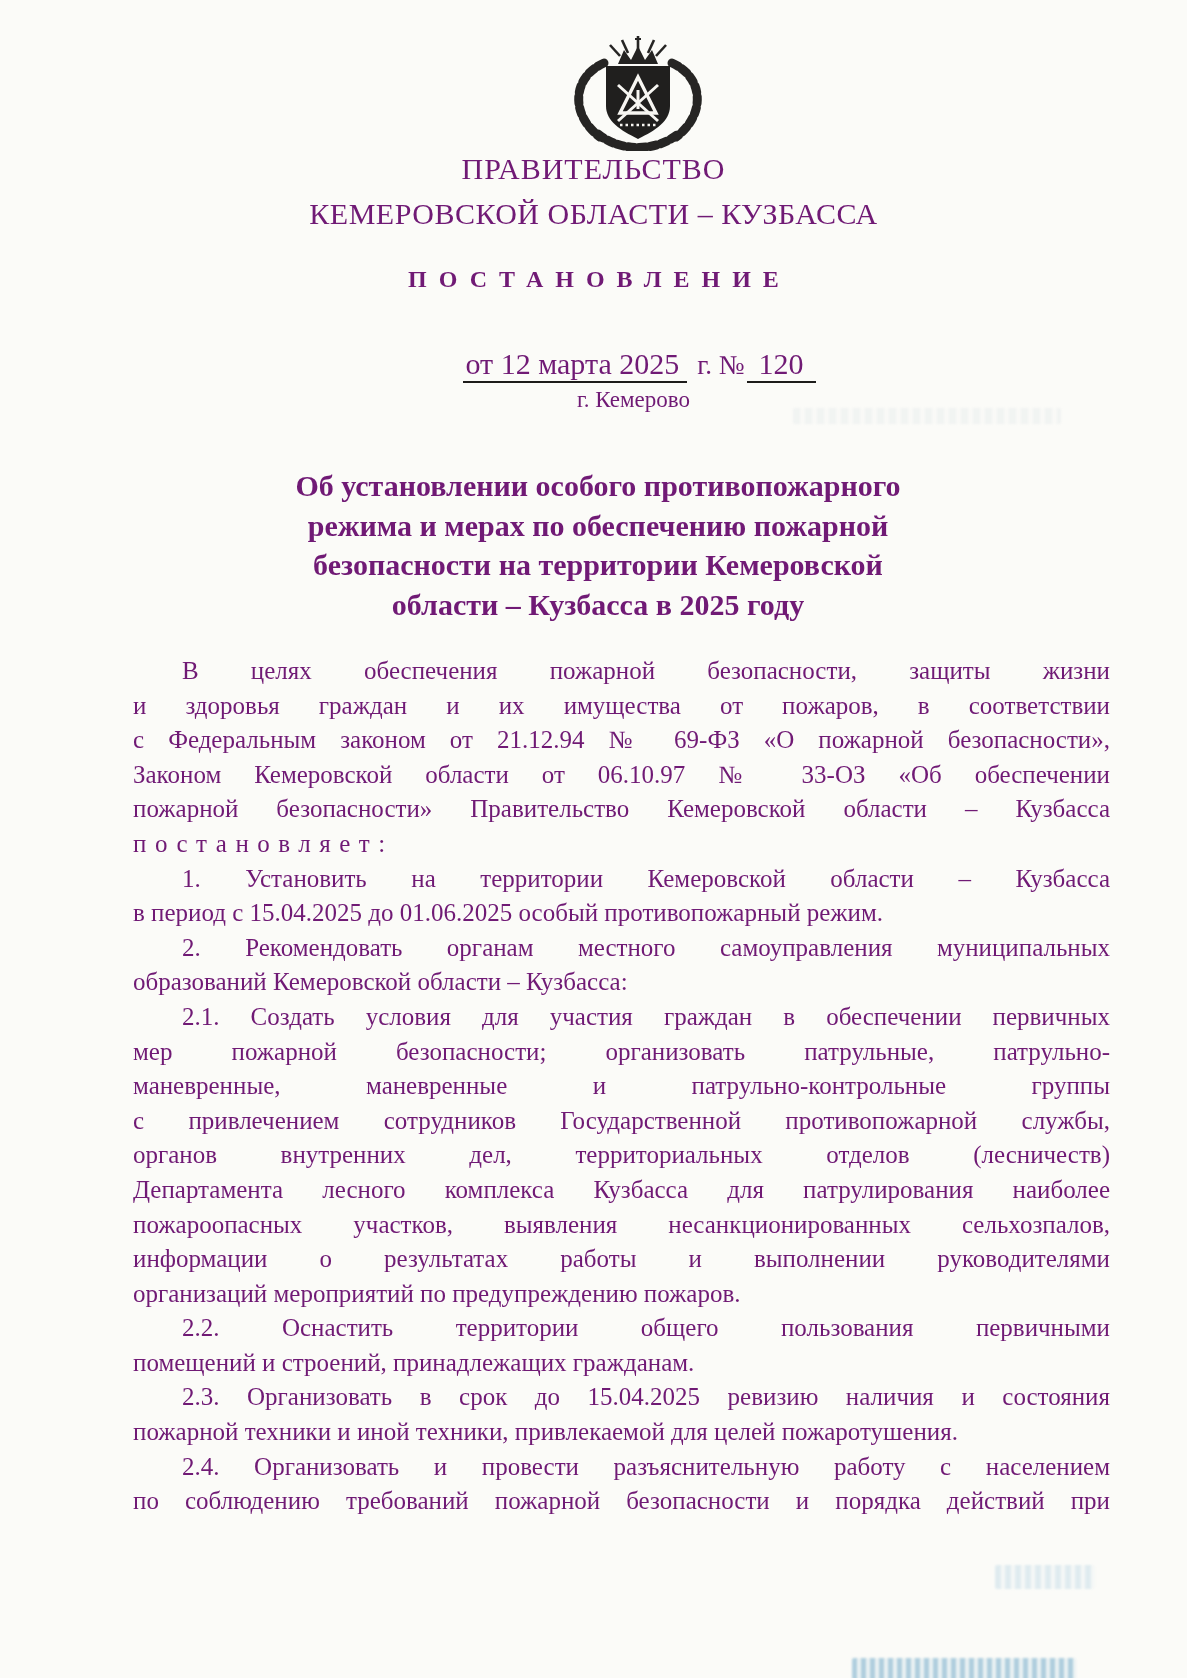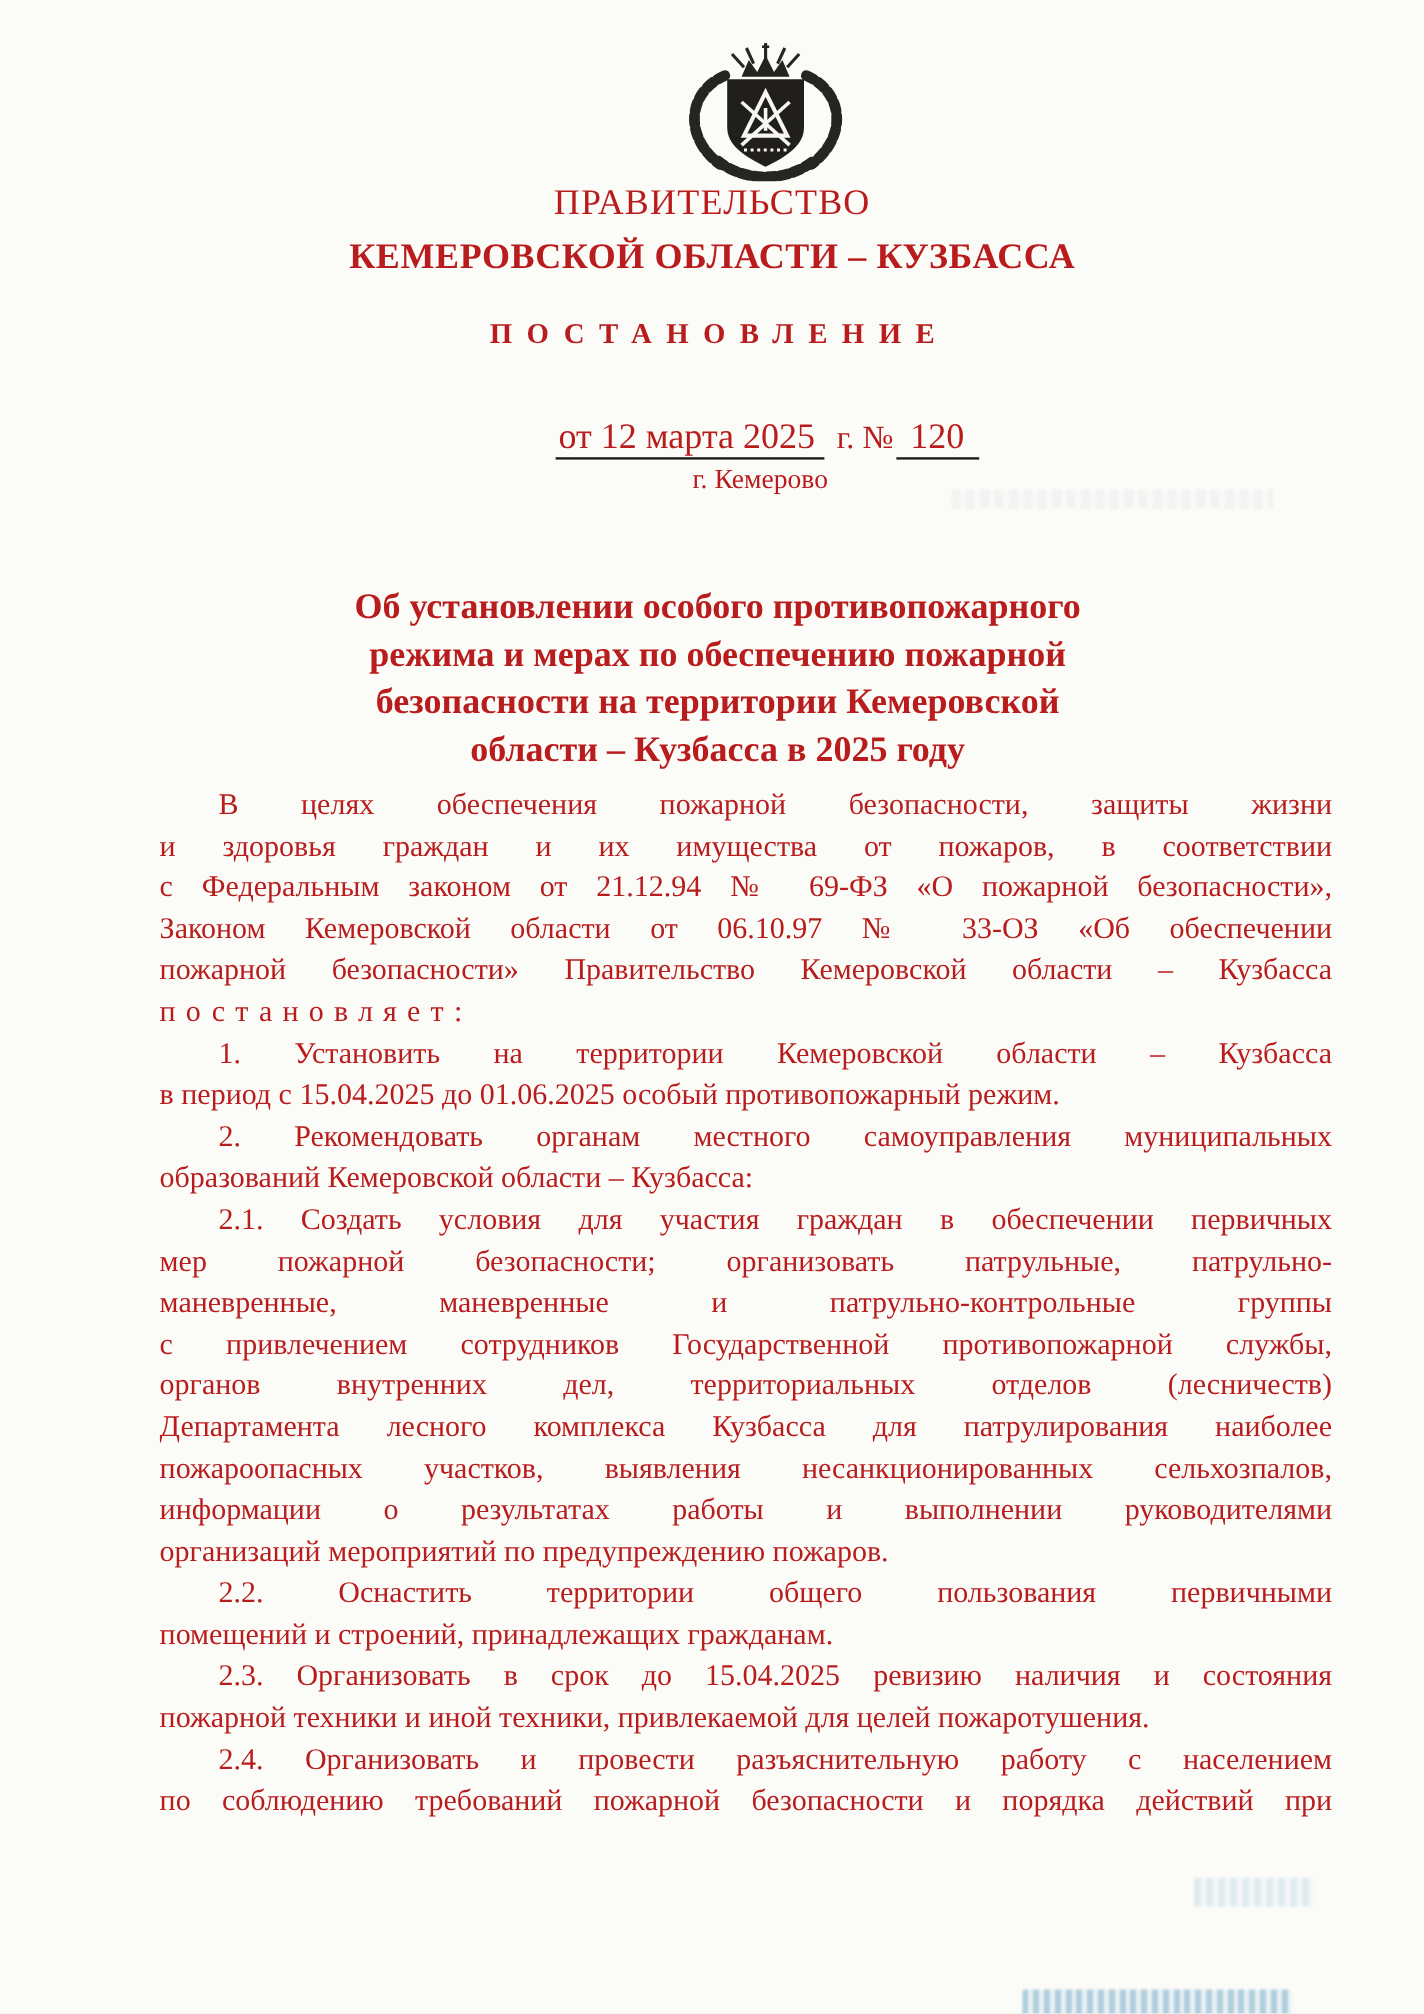--- a/index.html
+++ b/index.html
@@ -3,35 +3,35 @@
 <meta charset="utf-8">
 <style>
   html,body{margin:0;padding:0;}
   body{background:#e8e8e6;}
   .page{
     position:relative;
     width:1187px;height:1678px;
     margin:0 auto;
     background:#fbfbf8;
     font-family:"Liberation Serif","DejaVu Serif",serif;
-    color:#b91c1c;
+    color:#701a75;
     overflow:hidden;
   }
   
   .crest{
     position:absolute;top:33px;left:50%;
     transform:translateX(calc(-50% + 44px));
   }
   .org-line1{
     position:absolute;top:152px;left:0;width:100%;
     text-align:center;font-size:30px;letter-spacing:1px;
   }
   .org-line2{
     position:absolute;top:197px;left:0;width:100%;
-    text-align:center;font-size:30px;letter-spacing:.5px;font-weight:bold;
+    text-align:center;font-size:30px;letter-spacing:.5px;
   }
   .doc-type{
     position:absolute;top:266px;left:0;width:100%;
     text-align:center;font-weight:bold;font-size:24px;letter-spacing:12px;
     text-indent:12px; 
   }
   .date-row{
     position:absolute;top:347px;left:0;width:100%;text-align:center;
     font-size:30px;
   }
@@ -45,21 +45,21 @@
     padding:0 12px 1px 12px;
   }
   .num-label{padding:0 2px 0 10px;font-size:27px;}
   .city-row{
     position:absolute;top:387px;left:0;width:100%;text-align:center;
     font-size:23px;
   }
   .city-row .inner{display:inline-block;transform:translateX(40px);}
   
   .title{
-    position:absolute;top:486px;left:133px;width:930px;
+    position:absolute;top:466px;left:133px;width:930px;
     text-align:center;font-weight:bold;font-size:30px;line-height:39.5px;
   }
   
   .body-text{
     position:absolute;top:654px;left:133px;width:977px;
     font-size:25px;line-height:34.6px;
   }
   .para{margin:0;padding:0;}
   .line{
     display:block;

